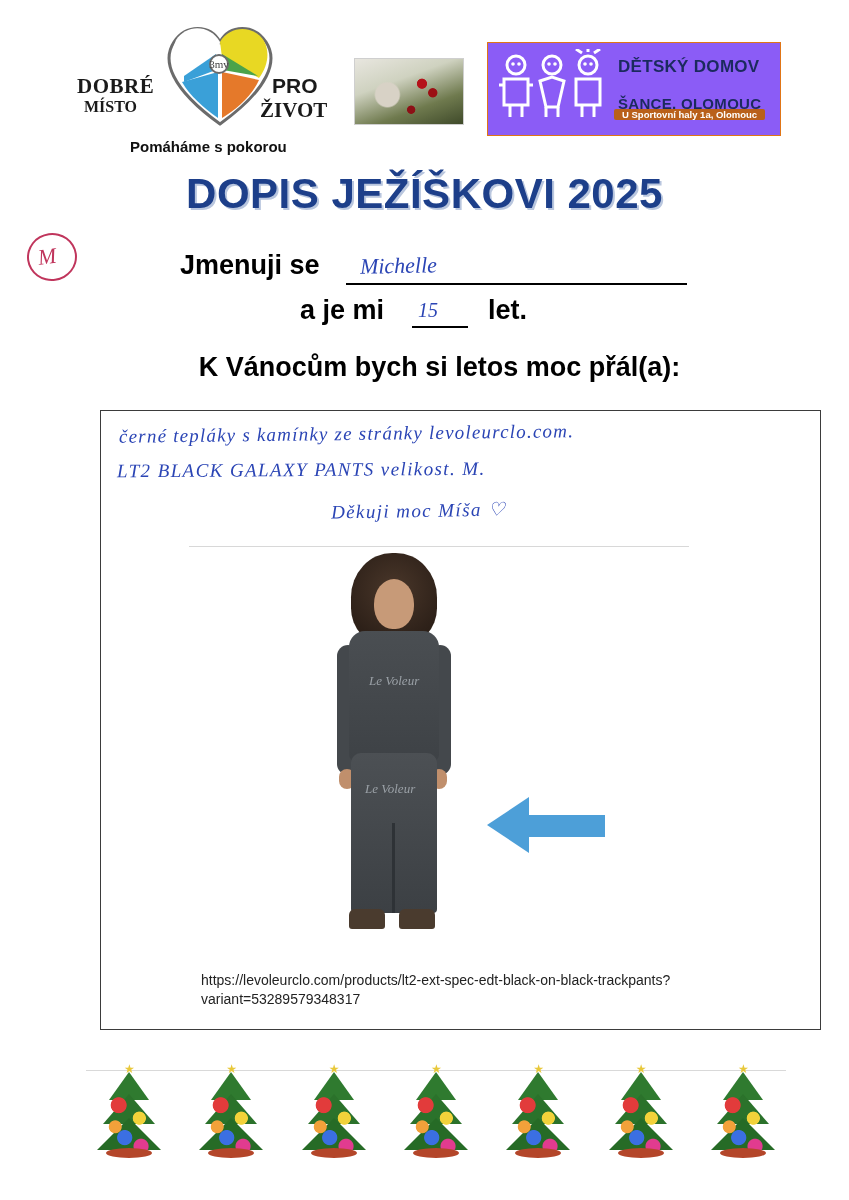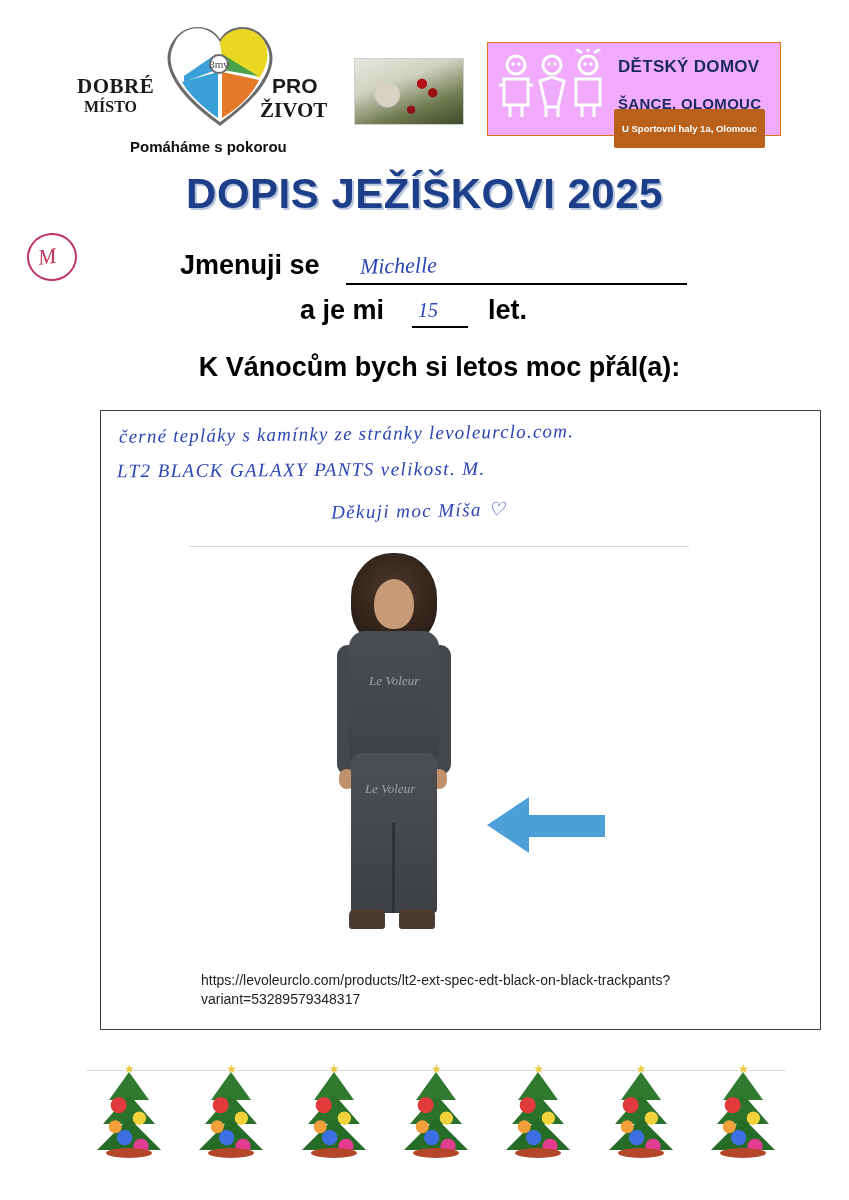--- a/index.html
+++ b/index.html
@@ -104,21 +104,21 @@
     border: 1px solid #cfcfcf;
   }
 
   
   .logo-right {
     position: absolute;
     left: 487px;
     top: 32px;
     width: 292px;
     height: 92px;
-    background: #f0abfc;
+    background: #8b5cf6;
     border: 1px solid #e07516;
   }
   .logo-right .kids {
     position: absolute;
     left: 8px;
     top: 6px;
     width: 112px;
     height: 72px;
   }
   .dd-line1 {
@@ -141,21 +141,21 @@
     text-align: center;
   }
   .dd-addr {
     position: absolute;
     left: 126px;
     top: 66px;
     font-size: 9.5px;
     font-weight: bold;
     color: #fff;
     background: #b9601a;
-    padding: 14px 8px;
+    padding: 0 8px;
     border-radius: 2px;
   }
 
   
   .title {
     position: absolute;
     top: 170px;
     left: 0;
     width: 849px;
     text-align: center;

